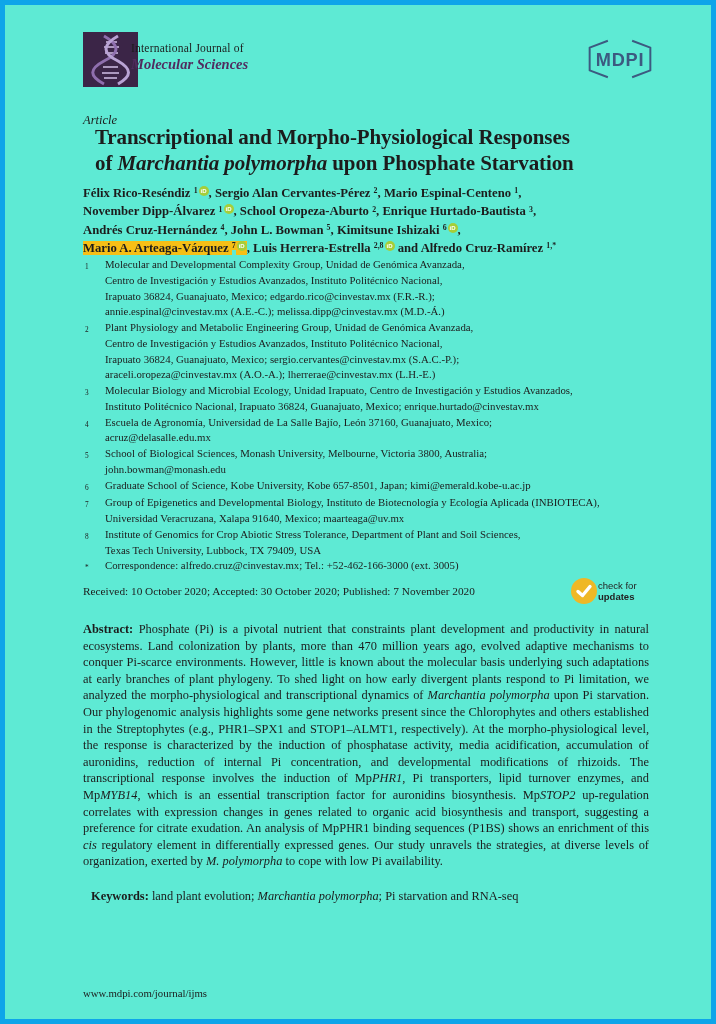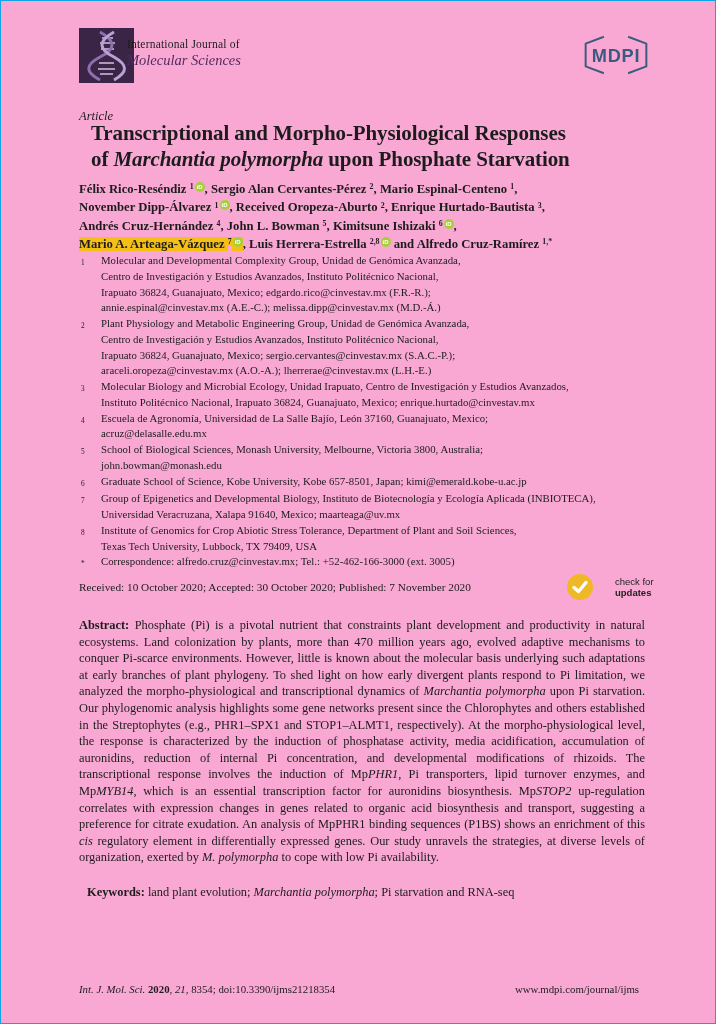--- a/index.html
+++ b/index.html
@@ -1,48 +1,48 @@
 <!DOCTYPE html>
 <html><head>
 <meta charset="utf-8">
 <style>
   html,body{margin:0;padding:0;background:#fff;}
   .page{
-    position:relative;width:716px;height:1024px;background:#f9a8d4;
+    position:relative;width:716px;height:1024px;background:#5eead4;
     font-family:"Liberation Serif","DejaVu Serif",serif;color:#1c1c1c;
-    overflow:hidden;border:1px solid #0ea5e9;box-sizing:border-box;
+    overflow:hidden;border:5px solid #0ea5e9;box-sizing:border-box;
   }
   .it{font-style:italic}
   .bd{font-weight:bold}
   .sup{font-size:62%;position:relative;top:-0.45em;letter-spacing:0;}
   .hl{background:#f6bf16;}
   .orcid{
     display:inline-block;width:10px;height:10px;border-radius:50%;
     background:#a6ce39;color:#fff;font:bold 6px "Liberation Sans",sans-serif;
     text-align:center;line-height:10px;position:relative;top:-4px;margin-left:1px;
   }
   .logo-square{position:absolute;left:78px;top:27px;width:55px;height:55px;background:#3b2547;}
   .logo-square svg{display:block;width:55px;height:55px;}
   .journal-name{position:absolute;left:126px;top:37px;}
   .jn1{font-size:11.5px;color:#1c1c1c;letter-spacing:.2px;}
-  .jn2{font-size:14.5px;font-weight:normal;font-style:italic;color:#512b5f;margin-top:2px;}
+  .jn2{font-size:14.5px;font-weight:bold;font-style:italic;color:#512b5f;margin-top:2px;}
   .mdpi{position:absolute;left:577px;top:32px;width:76px;height:44px;}
   .mdpi svg{display:block;width:76px;height:44px;}
   .article-label{position:absolute;left:78px;top:108px;font-style:italic;font-size:12.5px;}
   .title{position:absolute;left:78px;top:108px;width:566px;margin:12px;
     font-size:21px;font-weight:bold;line-height:25.5px;letter-spacing:-.1px;}
   .authors{position:absolute;left:78px;top:180px;width:568px;
     font-size:12.7px;font-weight:bold;line-height:16.3px;}
   .affiliations{position:absolute;left:80px;top:252px;width:582px;
     font-size:10.8px;line-height:15.75px;}
   .aff-row{display:flex;}
   .aff-marker{flex:0 0 20px;width:20px;font-size:7.3px;padding-top:2px;}
   .aff-text{flex:1;}
   .received{position:absolute;left:78px;top:580px;font-size:11.3px;}
-  .badge{position:absolute;left:566px;top:573px;display:flex;align-items:center;gap:22px;cursor:pointer;}
+  .badge{position:absolute;left:566px;top:573px;display:flex;align-items:center;gap:1px;cursor:pointer;}
   .badge-circle{width:26px;height:26px;border-radius:50%;background:#efb826;flex:0 0 26px;}
   .badge-circle svg{display:block;width:26px;height:26px;}
   .badge-text{font:9.5px "Liberation Sans",sans-serif;color:#222;line-height:11px;}
   .badge-text .b2{font-weight:bold;}
   .abstract{position:absolute;left:78px;top:616px;width:566px;margin:0;
     font-size:12.4px;line-height:16.6px;text-align:justify;}
   .keywords{position:absolute;left:78px;top:876px;width:566px;margin:8px;font-size:12.4px;}
   .footer{position:absolute;left:78px;top:982px;width:560px;display:flex;
     justify-content:space-between;font-size:10.8px;}
 </style>
@@ -78,21 +78,21 @@
   </div>
 
   <div class="article-label">Article</div>
 
   <h1 class="title"><span>Transcriptional and Morpho-Physiological Responses</span><br><span>of </span><span class="it">Marchantia polymorpha</span><span> upon Phosphate Starvation</span></h1>
 
   <div class="authors">
 
       <div class="author-line"><span>Félix Rico-Reséndiz </span><span class="sup">1</span><span class="orcid">iD</span><span>, Sergio Alan Cervantes-Pérez </span><span class="sup">2</span><span>, Mario Espinal-Centeno </span><span class="sup">1</span><span>,</span></div>
 
-      <div class="author-line"><span>November Dipp-Álvarez </span><span class="sup">1</span><span class="orcid">iD</span><span>, Received Oropeza-Aburto </span><span class="sup">2</span><span>, Enrique Hurtado-Bautista </span><span class="sup">3</span><span>,</span></div>
+      <div class="author-line"><span>November Dipp-Álvarez </span><span class="sup">1</span><span class="orcid">iD</span><span>, School Oropeza-Aburto </span><span class="sup">2</span><span>, Enrique Hurtado-Bautista </span><span class="sup">3</span><span>,</span></div>
 
       <div class="author-line"><span>Andrés Cruz-Hernández </span><span class="sup">4</span><span>, John L. Bowman </span><span class="sup">5</span><span>, Kimitsune Ishizaki </span><span class="sup">6</span><span class="orcid">iD</span><span>,</span></div>
 
       <div class="author-line"><span class="hl">Mario A. Arteaga-Vázquez </span><span class="hl sup">7</span><span class="hl"><span class="orcid">iD</span></span><span>, Luis Herrera-Estrella </span><span class="sup">2,8</span><span class="orcid">iD</span><span> and Alfredo Cruz-Ramírez </span><span class="sup">1,*</span></div>
     </div>
 
   <div class="affiliations">
 
       <div class="aff-row">
         <span class="aff-marker">1</span>
@@ -152,17 +152,16 @@
       <div>check for</div>
       <div class="b2">updates</div>
     </div>
   </div>
 
   <p class="abstract"><span class="bd">Abstract: </span><span>Phosphate (Pi) is a pivotal nutrient that constraints plant development and productivity in natural ecosystems. Land colonization by plants, more than 470 million years ago, evolved adaptive mechanisms to conquer Pi-scarce environments. However, little is known about the molecular basis underlying such adaptations at early branches of plant phylogeny. To shed light on how early divergent plants respond to Pi limitation, we analyzed the morpho-physiological and transcriptional dynamics of </span><span class="it">Marchantia polymorpha</span><span> upon Pi starvation. Our phylogenomic analysis highlights some gene networks present since the Chlorophytes and others established in the Streptophytes (e.g., PHR1–SPX1 and STOP1–ALMT1, respectively). At the morpho-physiological level, the response is characterized by the induction of phosphatase activity, media acidification, accumulation of auronidins, reduction of internal Pi concentration, and developmental modifications of rhizoids. The transcriptional response involves the induction of Mp</span><span class="it">PHR1</span><span>, Pi transporters, lipid turnover enzymes, and Mp</span><span class="it">MYB14</span><span>, which is an essential transcription factor for auronidins biosynthesis. Mp</span><span class="it">STOP2</span><span> up-regulation correlates with expression changes in genes related to organic acid biosynthesis and transport, suggesting a preference for citrate exudation. An analysis of MpPHR1 binding sequences (P1BS) shows an enrichment of this </span><span class="it">cis</span><span> regulatory element in differentially expressed genes. Our study unravels the strategies, at diverse levels of organization, exerted by </span><span class="it">M. polymorpha</span><span> to cope with low Pi availability.</span></p>
 
   <p class="keywords"><span class="bd">Keywords: </span><span>land plant evolution; </span><span class="it">Marchantia polymorpha</span><span>; Pi starvation and RNA-seq</span></p>
 
   <div class="footer">
-    <span class="f-left"><span class="it">Int. J. Mol. Sci. </span><span class="bd">2020</span><span>, </span><span class="it">21</span><span>, 8354; doi:10.3390/ijms21218354</span></span>
     <span class="f-right">www.mdpi.com/journal/ijms</span>
   </div>
 
 </div>
 
 </body></html>

